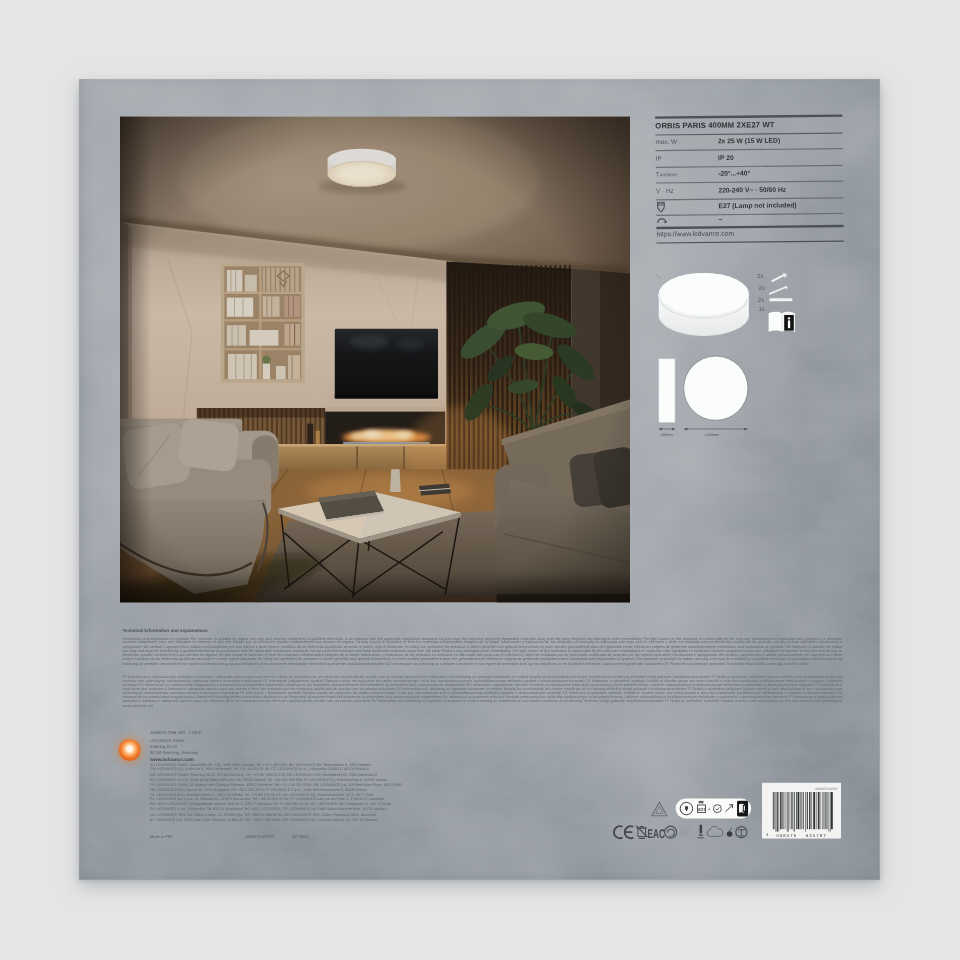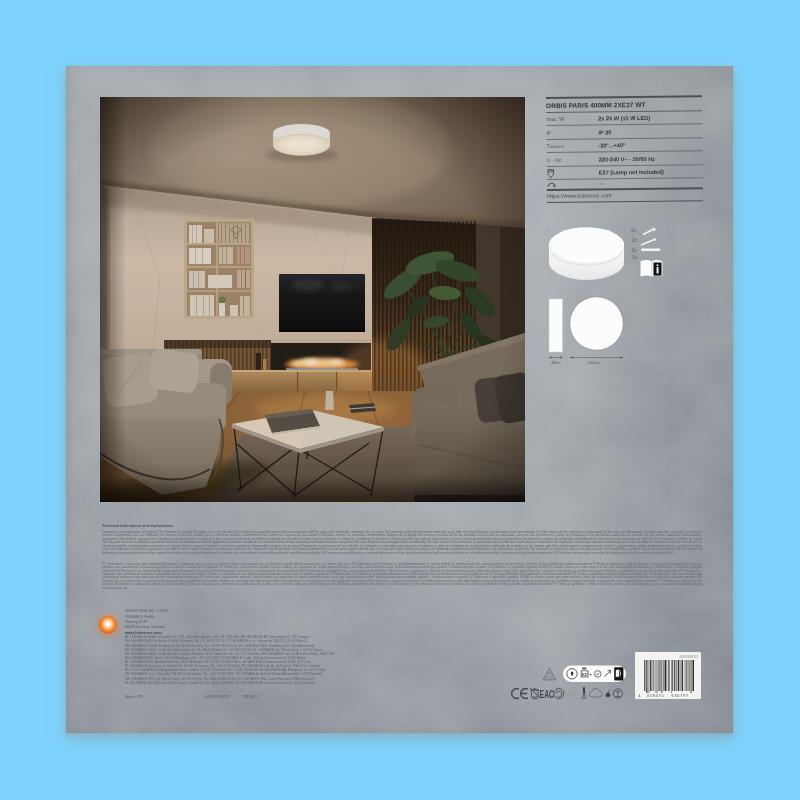--- a/index.html
+++ b/index.html
@@ -2,21 +2,21 @@
 <html><head>
 <meta charset="utf-8">
 <style>
   html,body{margin:0;padding:0;background:#ffffff;width:800px;height:800px;overflow:hidden;}
   *{box-sizing:border-box;font-family:"Liberation Sans",sans-serif;}
   .abs{position:absolute;}
 </style>
 </head>
 <body>
 
-<div class="abs" style="left:0;top:0;width:800px;height:800px;background:#7dd3fc;">
+<div class="abs" style="left:0;top:0;width:800px;height:800px;background:#e5e5e5;">
 
   <div class="abs" id="box" style="left:66px;top:66px;width:667px;height:667px;
      background:
        linear-gradient(90deg, rgba(114,122,129,0) 72%, rgba(114,122,129,.34) 90%, rgba(114,122,129,.44) 100%),
        radial-gradient(ellipse 480px 340px at 20% 92%, rgba(112,120,128,.34), rgba(112,120,128,0) 70%),
        radial-gradient(ellipse 430px 300px at 88% 12%, rgba(182,187,191,.32), rgba(182,187,191,0) 70%),
        radial-gradient(ellipse 650px 460px at 55% 48%, rgba(172,177,181,.22), rgba(172,177,181,0) 75%),
        linear-gradient(178deg, #a8adb2 0%, #a3a8ae 45%, #9ca2a8 78%, #959ba2 100%);
      box-shadow: 0 6px 14px rgba(150,155,160,.55), 0 2px 4px rgba(150,155,160,.4), inset 0 0 60px rgba(130,137,144,.35), inset 2px -3px 8px rgba(125,132,140,.5);">
 

